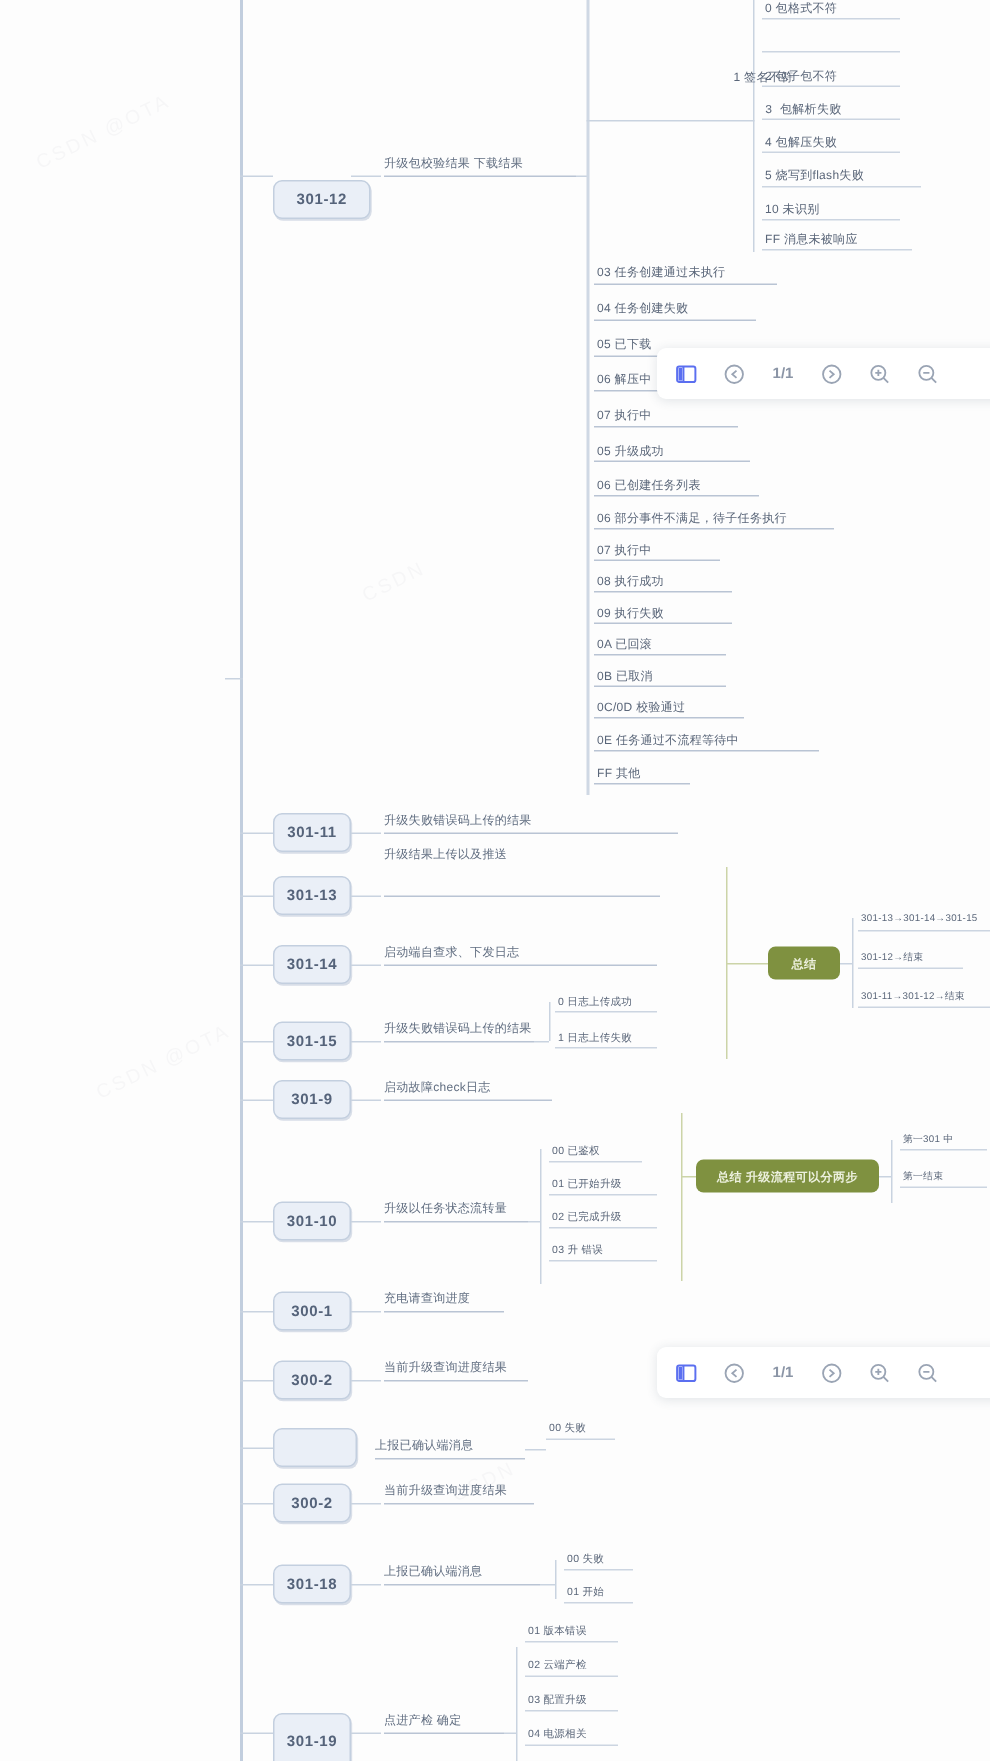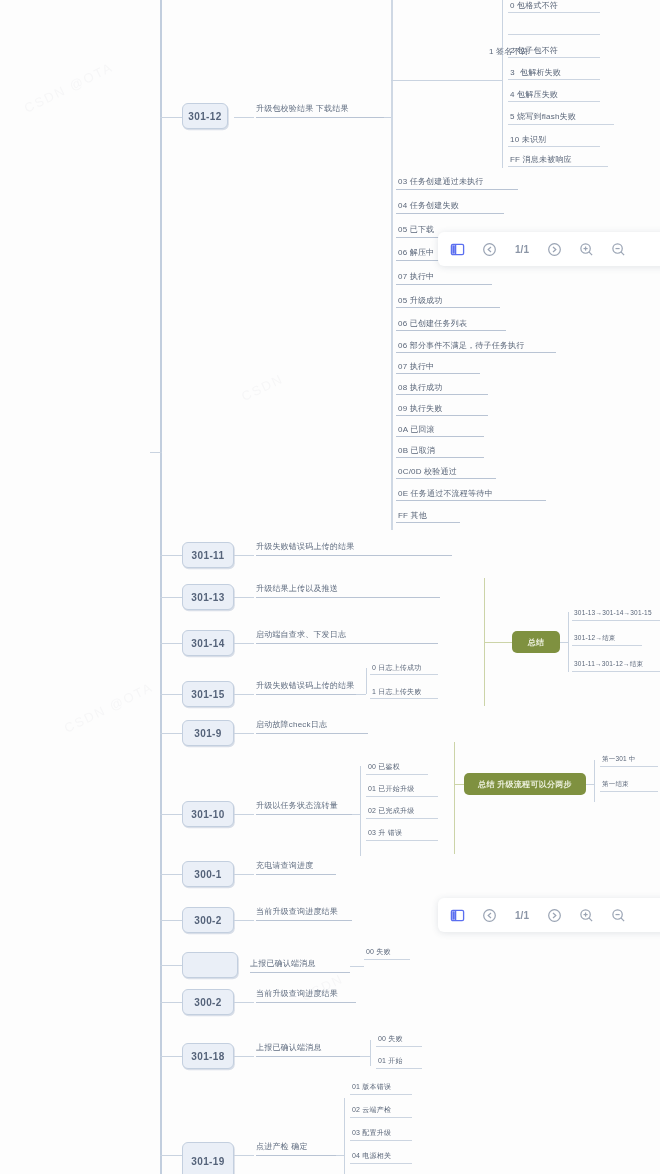--- a/index.html
+++ b/index.html
@@ -136,21 +136,21 @@
   <div class="wm" style="left:20px;  top:80px;">CSDN @OTA</div>
   <div class="wm" style="left:240px; top:380px;">CSDN</div>
   <div class="wm" style="left:60px;  top:700px;">CSDN @OTA</div>
   <div class="wm" style="left:300px; top:980px;">CSDN</div>
 
   <div class="spine" style="left:160px; top:0px; height:1174px;"></div>
 
   <div class="hline" style="left:150px; top:452px; width:12px;"></div>
 
   <div class="hline" style="left:160px; top:117px; width:22px;"></div>
-  <div class="code-node" style="left:182px; top:103px; width:46px; height:26px;">
+  <div class="code-node" style="left:182px; top:120px; width:65px; height:26px;">
     <span>301-12</span>
   </div>
   <div class="hline" style="left:234px; top:117px; width:20px;"></div>
   <div class="leaf lbl" style="left:256px; top:103px;">升级包校验结果 下载结果</div>
   <div class="underline" style="left:256px; top:117px; width:128px;"></div>
   <div class="hline" style="left:384px; top:117px; width:8px;"></div>
 
   <div class="spine" style="left:391px; top:0px; height:530px; background:#cfd8e4;"></div>
 
   <div class="branch" style="left:502px; top:0px; height:168px;"></div>
@@ -234,21 +234,21 @@
   </div>
   <div class="hline" style="left:234px; top:555px; width:20px;"></div>
   <div class="leaf lbl" style="left:256px; top:541px;">升级失败错误码上传的结果</div>
   <div class="underline" style="left:256px; top:555px; width:196px;"></div>
 
   <div class="hline" style="left:160px; top:597px; width:22px;"></div>
   <div class="code-node" style="left:182px; top:584px; width:52px; height:26px;">
     <span>301-13</span>
   </div>
   <div class="hline" style="left:234px; top:597px; width:20px;"></div>
-  <div class="leaf lbl" style="left:256px; top:583px;">升级结果上传以及推送</div>
+  <div class="leaf lbl" style="left:256px; top:564px;">升级结果上传以及推送</div>
   <div class="underline" style="left:256px; top:597px; width:184px;"></div>
 
   <div class="hline" style="left:160px; top:643px; width:22px;"></div>
   <div class="code-node" style="left:182px; top:630px; width:52px; height:26px;">
     <span>301-14</span>
   </div>
   <div class="hline" style="left:234px; top:643px; width:20px;"></div>
   <div class="leaf lbl" style="left:256px; top:629px;">启动端自查求、下发日志</div>
   <div class="underline" style="left:256px; top:643px; width:182px;"></div>
 

